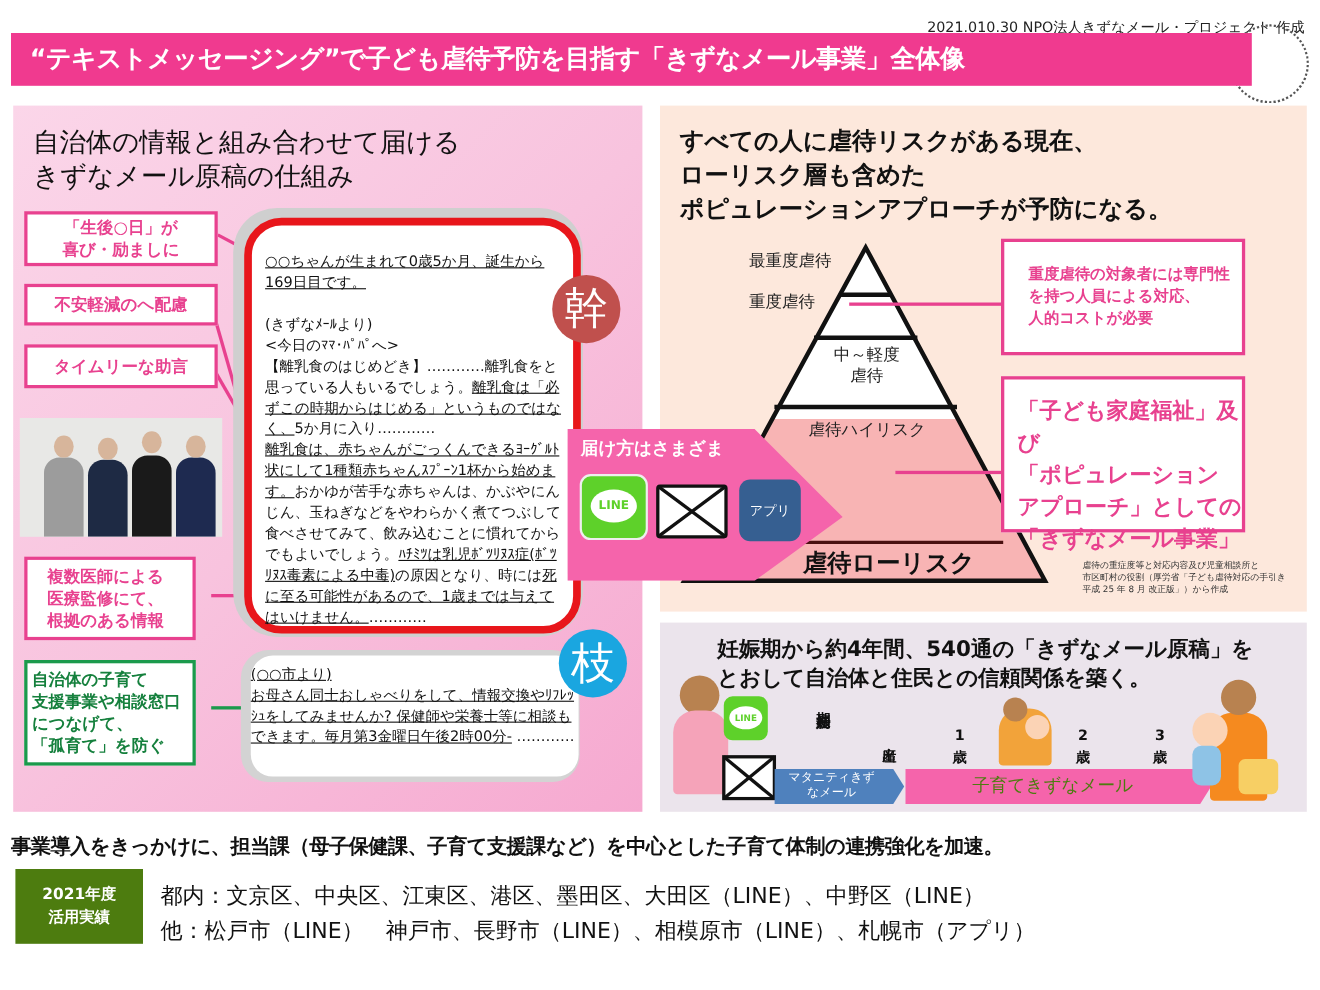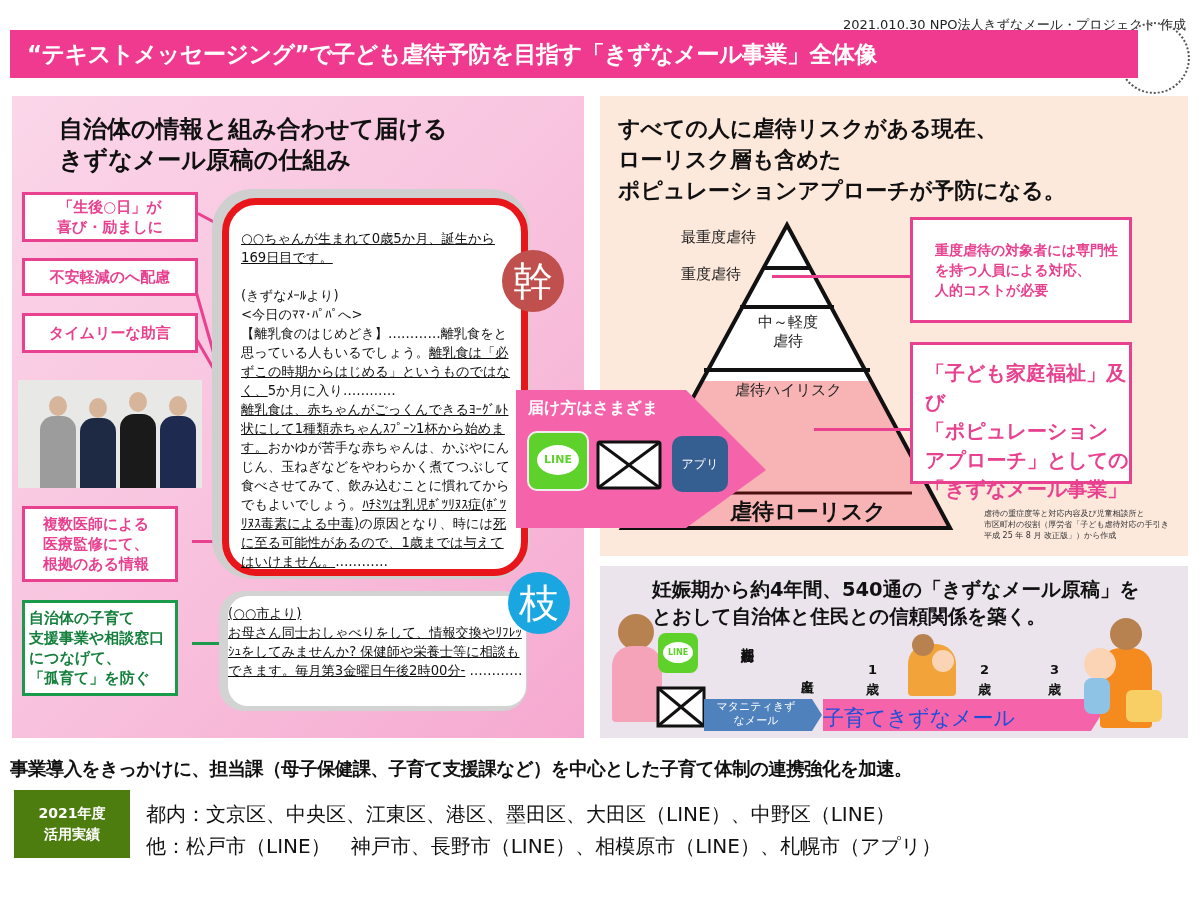--- a/index.html
+++ b/index.html
@@ -11,21 +11,21 @@
   .credit { right: 14px; top: 16px; font-size: 13px; color: #222; }
   .banner {
     left: 10px; top: 30px; width: 1128px; height: 48px; background: #f03a8f;
     color: #fff; font-weight: bold; font-size: 23px; line-height: 48px; padding-left: 17px;
     letter-spacing: -0.5px; white-space: nowrap;
   }
   .deco-circle { left: 1118px; top: 22px; width: 72px; height: 72px; border: 2px dotted #555; border-radius: 50%; }
 
   
   .lpanel { left: 12px; top: 96px; width: 572px; height: 642px; background: linear-gradient(135deg,#fbd6e9 0%,#f8c3de 50%,#f6a9d0 100%); }
-  .lhead { left: 30px; top: 114px; font-size: 24px; font-weight: bold; line-height: 31px; color: #111; margin-left: 29px; }
+  .lhead { left: 30px; top: 114px; font-size: 24px; font-weight: normal; line-height: 31px; color: #111; }
   .callout { background: #fff; border: 3px solid #e8418f; color: #e8418f; font-weight: bold; font-size: 15px; line-height: 20px; display:flex; align-items:center; justify-content:center; text-align: center; }
   .callout.green { border-color: #1b9a4c; color: #15803d; justify-content: flex-start; text-align: left; padding-left: 4px; }
   .photo { left: 18px; top: 380px; width: 184px; height: 108px; background: #e8e8e6; overflow: hidden; }
   .person { position: absolute; bottom: 0; width: 36px; border-radius: 14px 14px 0 0; }
   .head { position: absolute; width: 18px; height: 20px; border-radius: 50%; background: #d7b59b; }
 
   .mainmsg {
     left: 222px; top: 198px; width: 306px; height: 378px; background: #fff;
     border: 7px solid #e8161b; border-radius: 34px; box-shadow: -4px -3px 0 6px #cfcfcf;
     padding: 24px 10px 8px 12px; font-size: 13.2px; line-height: 19px; color: #111;
@@ -214,21 +214,21 @@
 <svg class="abs" style="left:704px;top:699px;" width="120" height="32">
   <polygon points="0,0 108,0 118,16 108,32 0,32" fill="#4f81bd"></polygon>
 </svg>
 <div class="abs" style="left:706px;top:700px;width:100px;color:#fff;font-size:11px;line-height:14px;text-align:center;">
   <div>マタニティきず</div>
     <div>なメール</div>
 </div>
 <svg class="abs" style="left:823px;top:699px;" width="280" height="32">
   <polygon points="0,0 268,0 278,16 268,32 0,32" fill="#f564ab"></polygon>
 </svg>
-<div class="abs" style="left:823px;top:704px;width:268px;color:#1d4ed8;font-size:21px;">子育てきずなメール</div>
+<div class="abs" style="left:823px;top:704px;width:268px;color:#4d7c0f;font-size:16px;text-align:center;">子育てきずなメール</div>
 <div class="abs age" style="left:866px;top:660px;">
     <div>1</div>
     <div>歳</div>
   </div>
 <div class="abs age" style="left:978px;top:660px;">
     <div>2</div>
     <div>歳</div>
   </div>
 <div class="abs age" style="left:1048px;top:660px;">
     <div>3</div>

